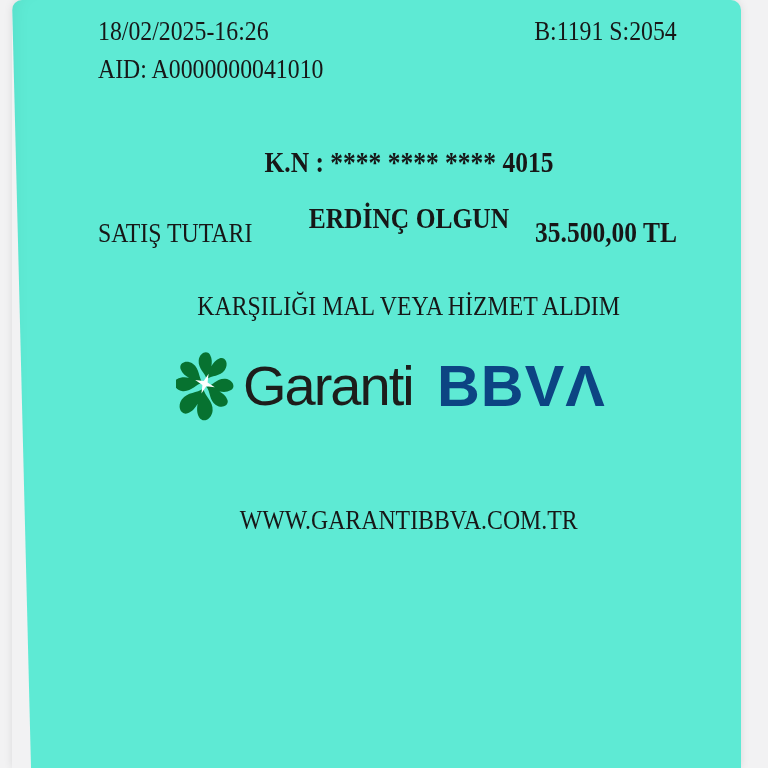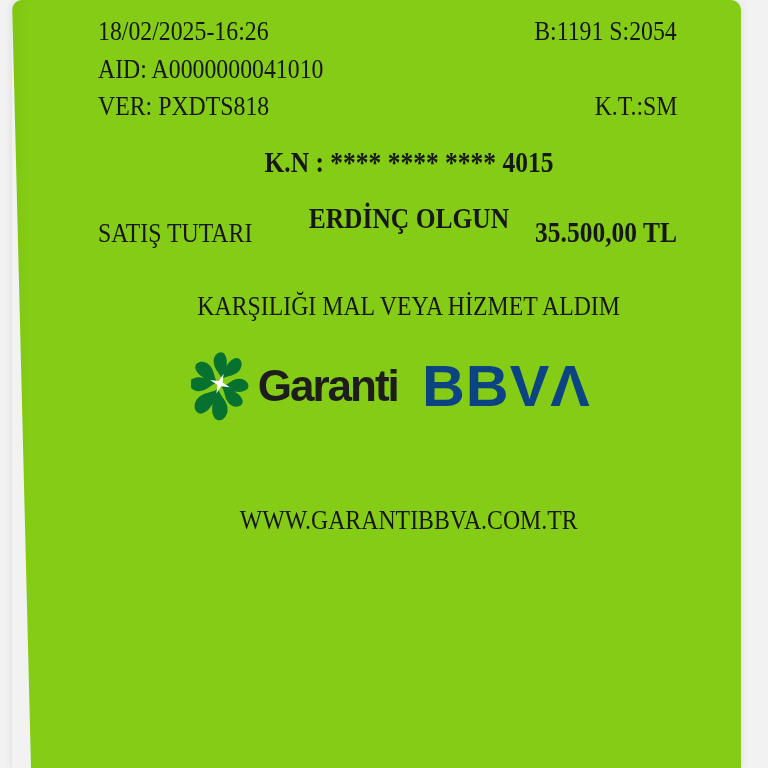--- a/index.html
+++ b/index.html
@@ -16,21 +16,21 @@
     width: 768px;
     height: 768px;
     background: #f2f2f3;
   }
   .paper {
     position: absolute;
     left: 12px;
     top: 0;
     width: 729px;
     height: 768px;
-    background: #84cc16;
+    background: #5eead4;
     border-radius: 10px 10px 0 0;
     box-shadow: 0 0 8px rgba(0,0,0,0.10), inset 16px 0 18px -14px rgba(0,0,0,0.06);
   }
   
   .edge-slant {
     position: absolute;
     left: 12px;
     top: 0;
     width: 19px;
     height: 768px;
@@ -61,22 +61,22 @@
     top: 338px;
     width: 579px;
     height: 96px;
     display: flex;
     align-items: center;
     justify-content: center;
     font-family: "Liberation Sans", sans-serif;
   }
   .clover { width: 58px; height: 88px; flex: 0 0 auto; margin-right: 9px; }
   .garanti-text {
-    font-size: 44px;
-    font-weight: 700;
+    font-size: 56px;
+    font-weight: 400;
     letter-spacing: -2px;
     color: #1d1d1b;
     line-height: 88px;
     margin-right: 24px;
   }
   .bbva-text {
     font-size: 57px;
     font-weight: 700;
     letter-spacing: 1px;
     color: #0c4483;
@@ -94,24 +94,20 @@
 
     <div class="row" style="top:16px">
       <span class="cond o-left">18/02/2025-16:26</span>
       <span class="cond o-right">B:1191 S:2054</span>
     </div>
 
     <div class="row" style="top:54px">
       <span class="cond o-left">AID: A0000000041010</span>
     </div>
 
-    <div class="row" style="top:91px">
-      <span class="cond o-left">VER: PXDTS818</span>
-      <span class="cond o-right">K.T.:SM</span>
-    </div>
 
     <div class="row center" style="top:117px">
       <span class="cond bold">K.N : **** **** **** 4015</span>
     </div>
 
     <div class="row center" style="top:173px">
       <span class="cond bold">ERDİNÇ OLGUN</span>
     </div>
 
     <div class="row" style="top:217px">

